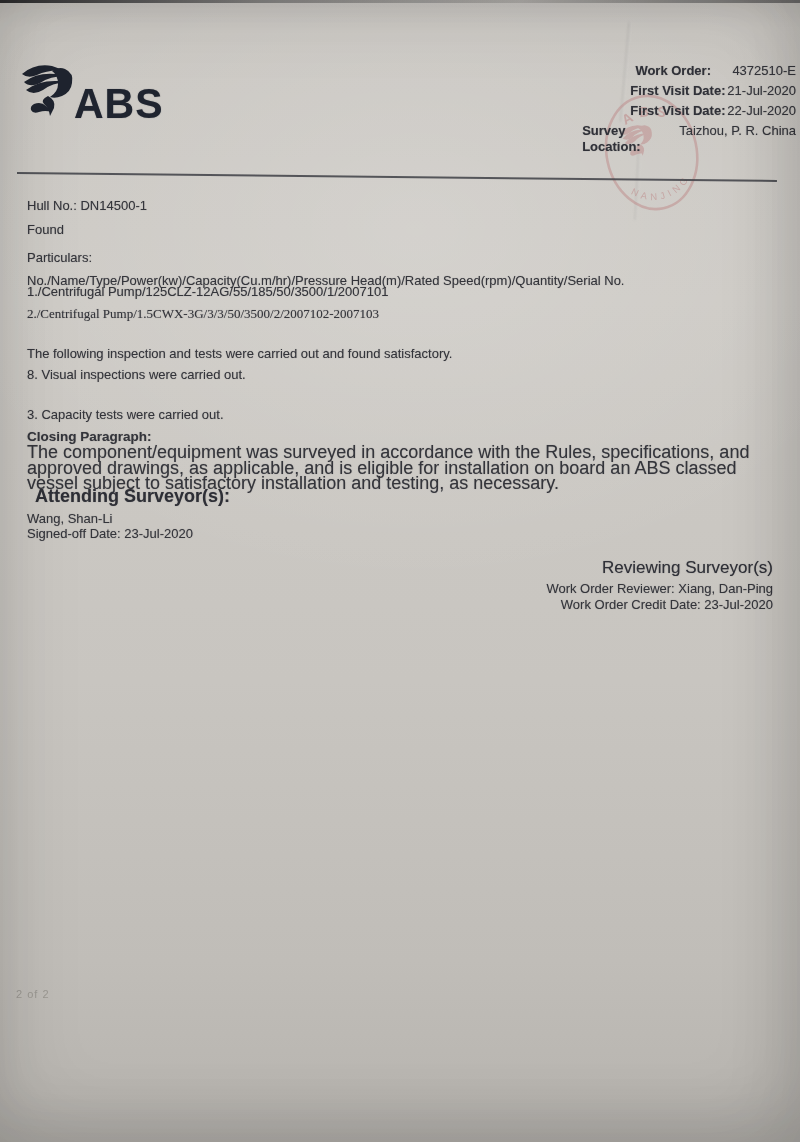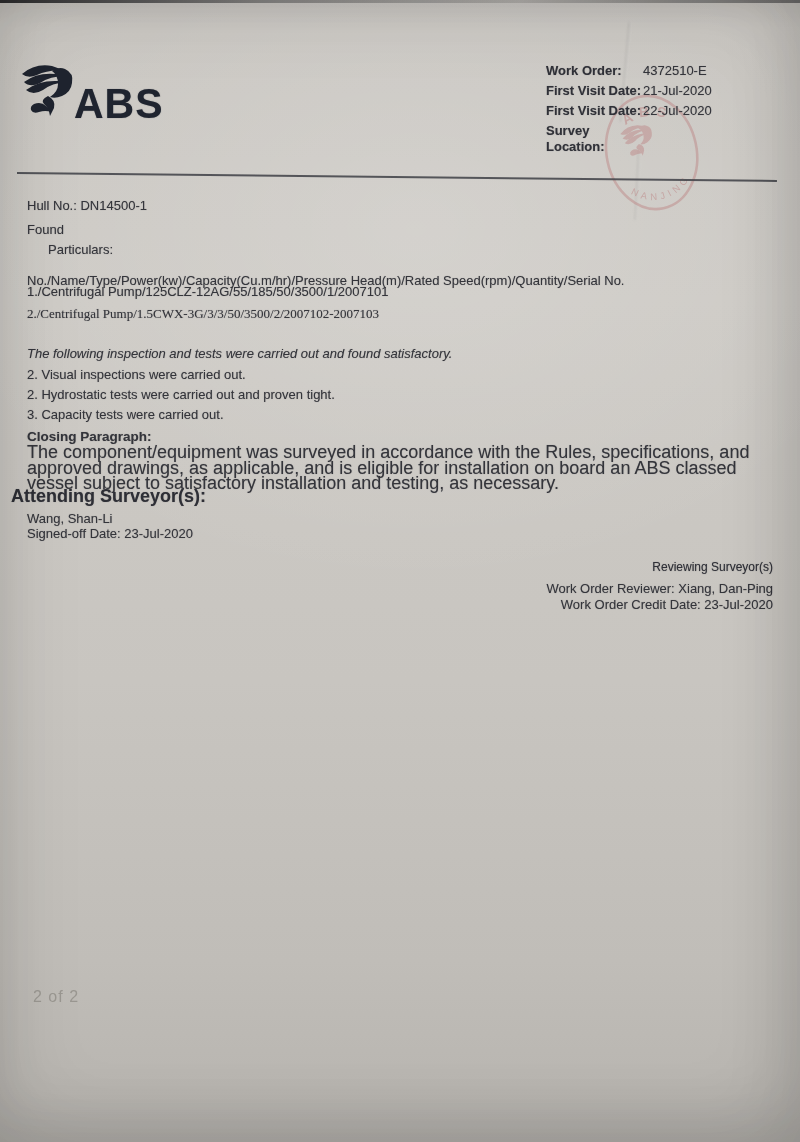--- a/index.html
+++ b/index.html
@@ -26,42 +26,42 @@
   .txt{position:absolute;color:#34353b;font-size:13px;line-height:17px;white-space:nowrap;
     text-shadow:0 0 1px rgba(52,53,59,0.38);}
 
   
   .logo{position:absolute;left:20px;top:62px;display:flex;align-items:flex-end;}
   .logo-text{font-weight:bold;font-size:41px;line-height:40px;letter-spacing:1px;color:#1f242f;
     margin-left:-4px;transform:scaleY(1.02);text-shadow:0 0 1px rgba(31,36,47,0.5);}
 
   
   .hfields{position:absolute;left:546px;top:63px;width:250px;}
-  .hrow{display:flex;margin-bottom:4px;}
+  .hrow{display:flex;margin-bottom:4px;justify-content:flex-end;}
   .hlabel{width:97px;font-weight:bold;font-size:13px;line-height:16px;color:#303138;
     text-shadow:0 0 1px rgba(48,49,56,0.4);}
   .hvalue{font-size:13px;line-height:16px;color:#34353b;white-space:nowrap;
     text-shadow:0 0 1px rgba(52,53,59,0.38);}
 
   
   .stamp{position:absolute;left:600px;top:86px;transform:rotate(-12deg);opacity:0.85;}
 
   .divider{position:absolute;left:17px;top:172px;width:760px;height:1.6px;background:#46474c;
     transform:rotate(0.6deg);transform-origin:left center;opacity:0.9;}
 
   .bold{font-weight:bold;}
   .closing-body{white-space:normal;width:756px;font-size:18px;line-height:15.5px;}
   .heading-lg{font-size:18px;line-height:22px;font-weight:bold;color:#2e2f36;}
   .reviewing{position:absolute;right:27px;top:557px;text-align:right;color:#34353b;}
-  .reviewing .rtitle{font-size:12px;line-height:21px;margin-bottom:3px;color:#303138;
+  .reviewing .rtitle{font-size:17px;line-height:21px;margin-bottom:3px;color:#303138;
     text-shadow:0 0 1px rgba(48,49,56,0.5);white-space:nowrap;}
   .reviewing .rline{font-size:13px;line-height:16px;white-space:nowrap;
     text-shadow:0 0 1px rgba(52,53,59,0.38);}
-  .pagenum{position:absolute;left:16px;top:988px;font-size:16px;color:#94918b;letter-spacing:1px;
-    text-shadow:none;opacity:0.85;margin-left:17px;}
+  .pagenum{position:absolute;left:16px;top:988px;font-size:11px;color:#94918b;letter-spacing:1px;
+    text-shadow:none;opacity:0.85;}
 </style>
 </head>
 <body>
 
 <div class="paper">
   <div class="top-edge"></div>
   <div class="crease1"></div>
   <div class="crease2"></div>
 
   <div class="logo">
@@ -112,42 +112,42 @@
     <div class="hrow">
       <div class="hlabel">First Visit Date:</div>
       <div class="hvalue">21-Jul-2020</div>
     </div>
     <div class="hrow">
       <div class="hlabel">First Visit Date:</div>
       <div class="hvalue">22-Jul-2020</div>
     </div>
     <div class="hrow">
       <div class="hlabel">Survey Location:</div>
+      <div class="hvalue">Taizhou, P. R. China</div>
     </div>
   </div>
 
   <div class="divider"></div>
 
   <div class="txt" style="left:27px;top:180px;margin-top:41px;">Found</div>
   <div class="txt" style="left:27px;top:197px;">Hull No.: DN14500-1</div>
 
-  <div class="txt" style="left:27px;top:241px;margin-left:21px;">Particulars:</div>
+  <div class="txt" style="left:27px;top:249px;">Particulars:</div>
   <div class="txt" style="left:27px;top:272px;">No./Name/Type/Power(kw)/Capacity(Cu.m/hr)/Pressure Head(m)/Rated Speed(rpm)/Quantity/Serial No.</div>
   <div class="txt" style="left:27px;top:283px;">1./Centrifugal Pump/125CLZ-12AG/55/185/50/3500/1/2007101</div>
   <div class="txt" style="left:27px;top:305px;font-family:Liberation Serif, serif;">2./Centrifugal Pump/1.5CWX-3G/3/3/50/3500/2/2007102-2007103</div>
 
-  <div class="txt" style="left:27px;top:345px;font-style:italic;">The following inspection and tests were carried out and found satisfactory.</div>
-  <div class="txt" style="left:27px;top:366px;">2. Visual inspections were carried out.</div>
-  <div class="txt" style="left:27px;top:386px;">2. Hydrostatic tests were carried out and proven tight.</div>
+  <div class="txt" style="left:27px;top:345px;">The following inspection and tests were carried out and found satisfactory.</div>
+  <div class="txt" style="left:27px;top:366px;">8. Visual inspections were carried out.</div>
   <div class="txt" style="left:27px;top:406px;">3. Capacity tests were carried out.</div>
 
   <div class="txt bold" style="left:27px;top:428px;font-size:13.5px;">Closing Paragraph:</div>
   <div class="txt closing-body" style="left:27px;top:445px;">The component/equipment was surveyed in accordance with the Rules, specifications, and approved drawings, as applicable, and is eligible for installation on board an ABS classed vessel subject to satisfactory installation and testing, as necessary.</div>
 
-  <div class="txt heading-lg" style="left:11px;top:485px;text-align:right;">Attending Surveyor(s):</div>
+  <div class="txt heading-lg" style="left:35px;top:485px;text-align:right;">Attending Surveyor(s):</div>
   <div class="txt" style="left:27px;top:510px;">Wang, Shan-Li</div>
   <div class="txt" style="left:27px;top:525px;">Signed-off Date: 23-Jul-2020</div>
 
   <div class="reviewing">
     <div class="rtitle">Reviewing Surveyor(s)</div>
     <div class="rline">Work Order Reviewer: Xiang, Dan-Ping</div>
     <div class="rline">Work Order Credit Date: 23-Jul-2020</div>
   </div>
 
   <div class="pagenum">2 of 2</div>

